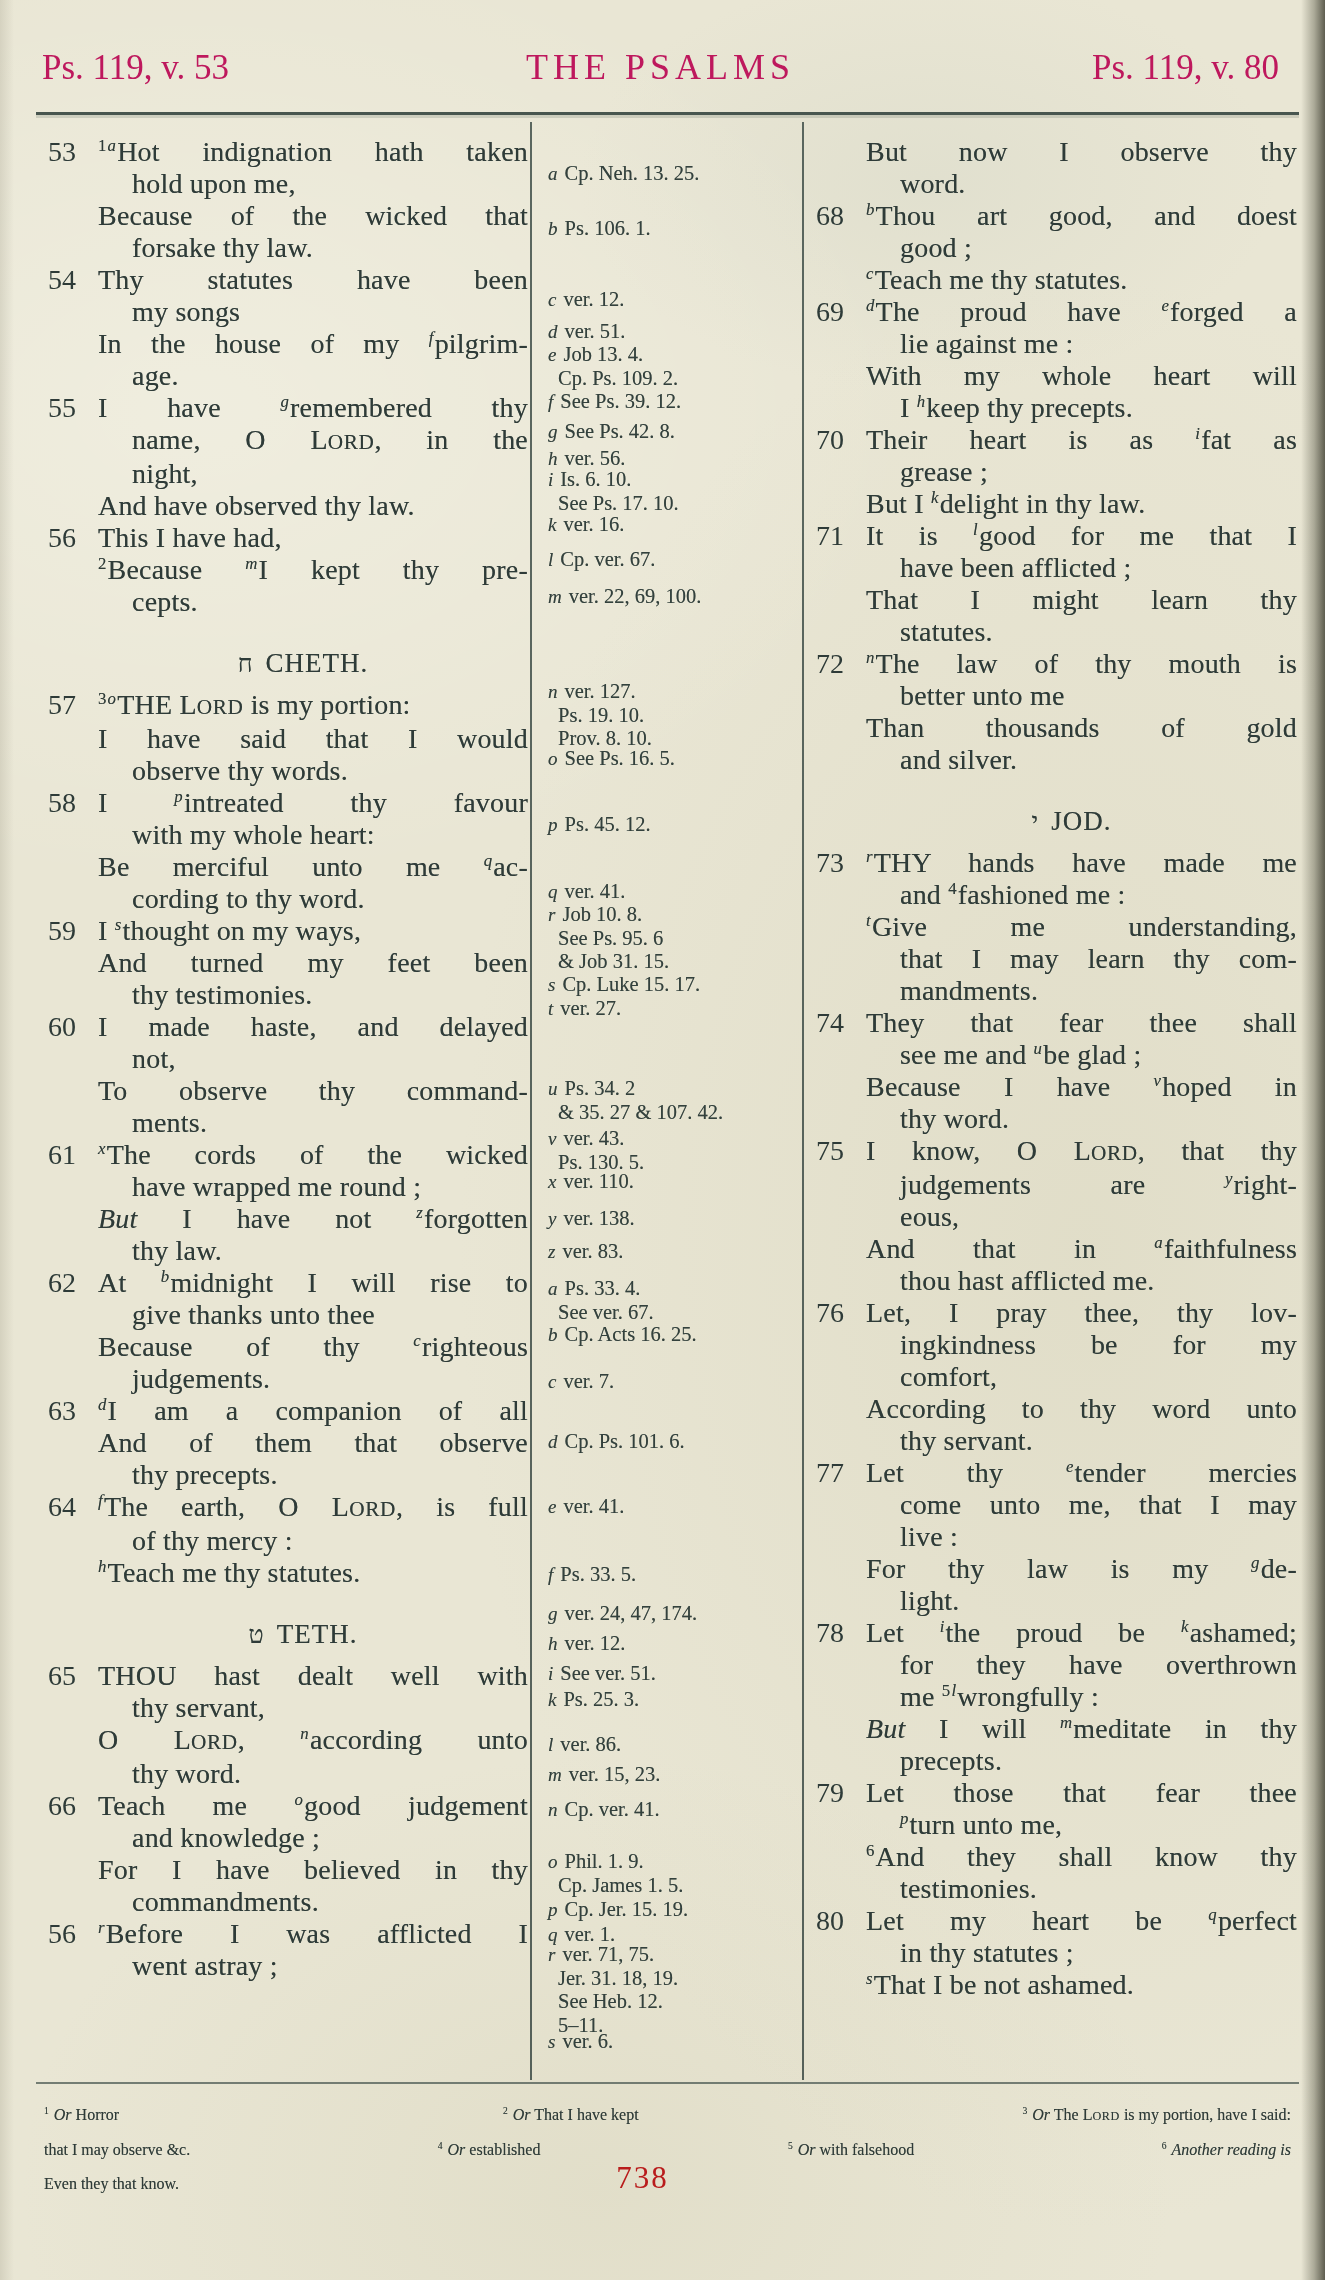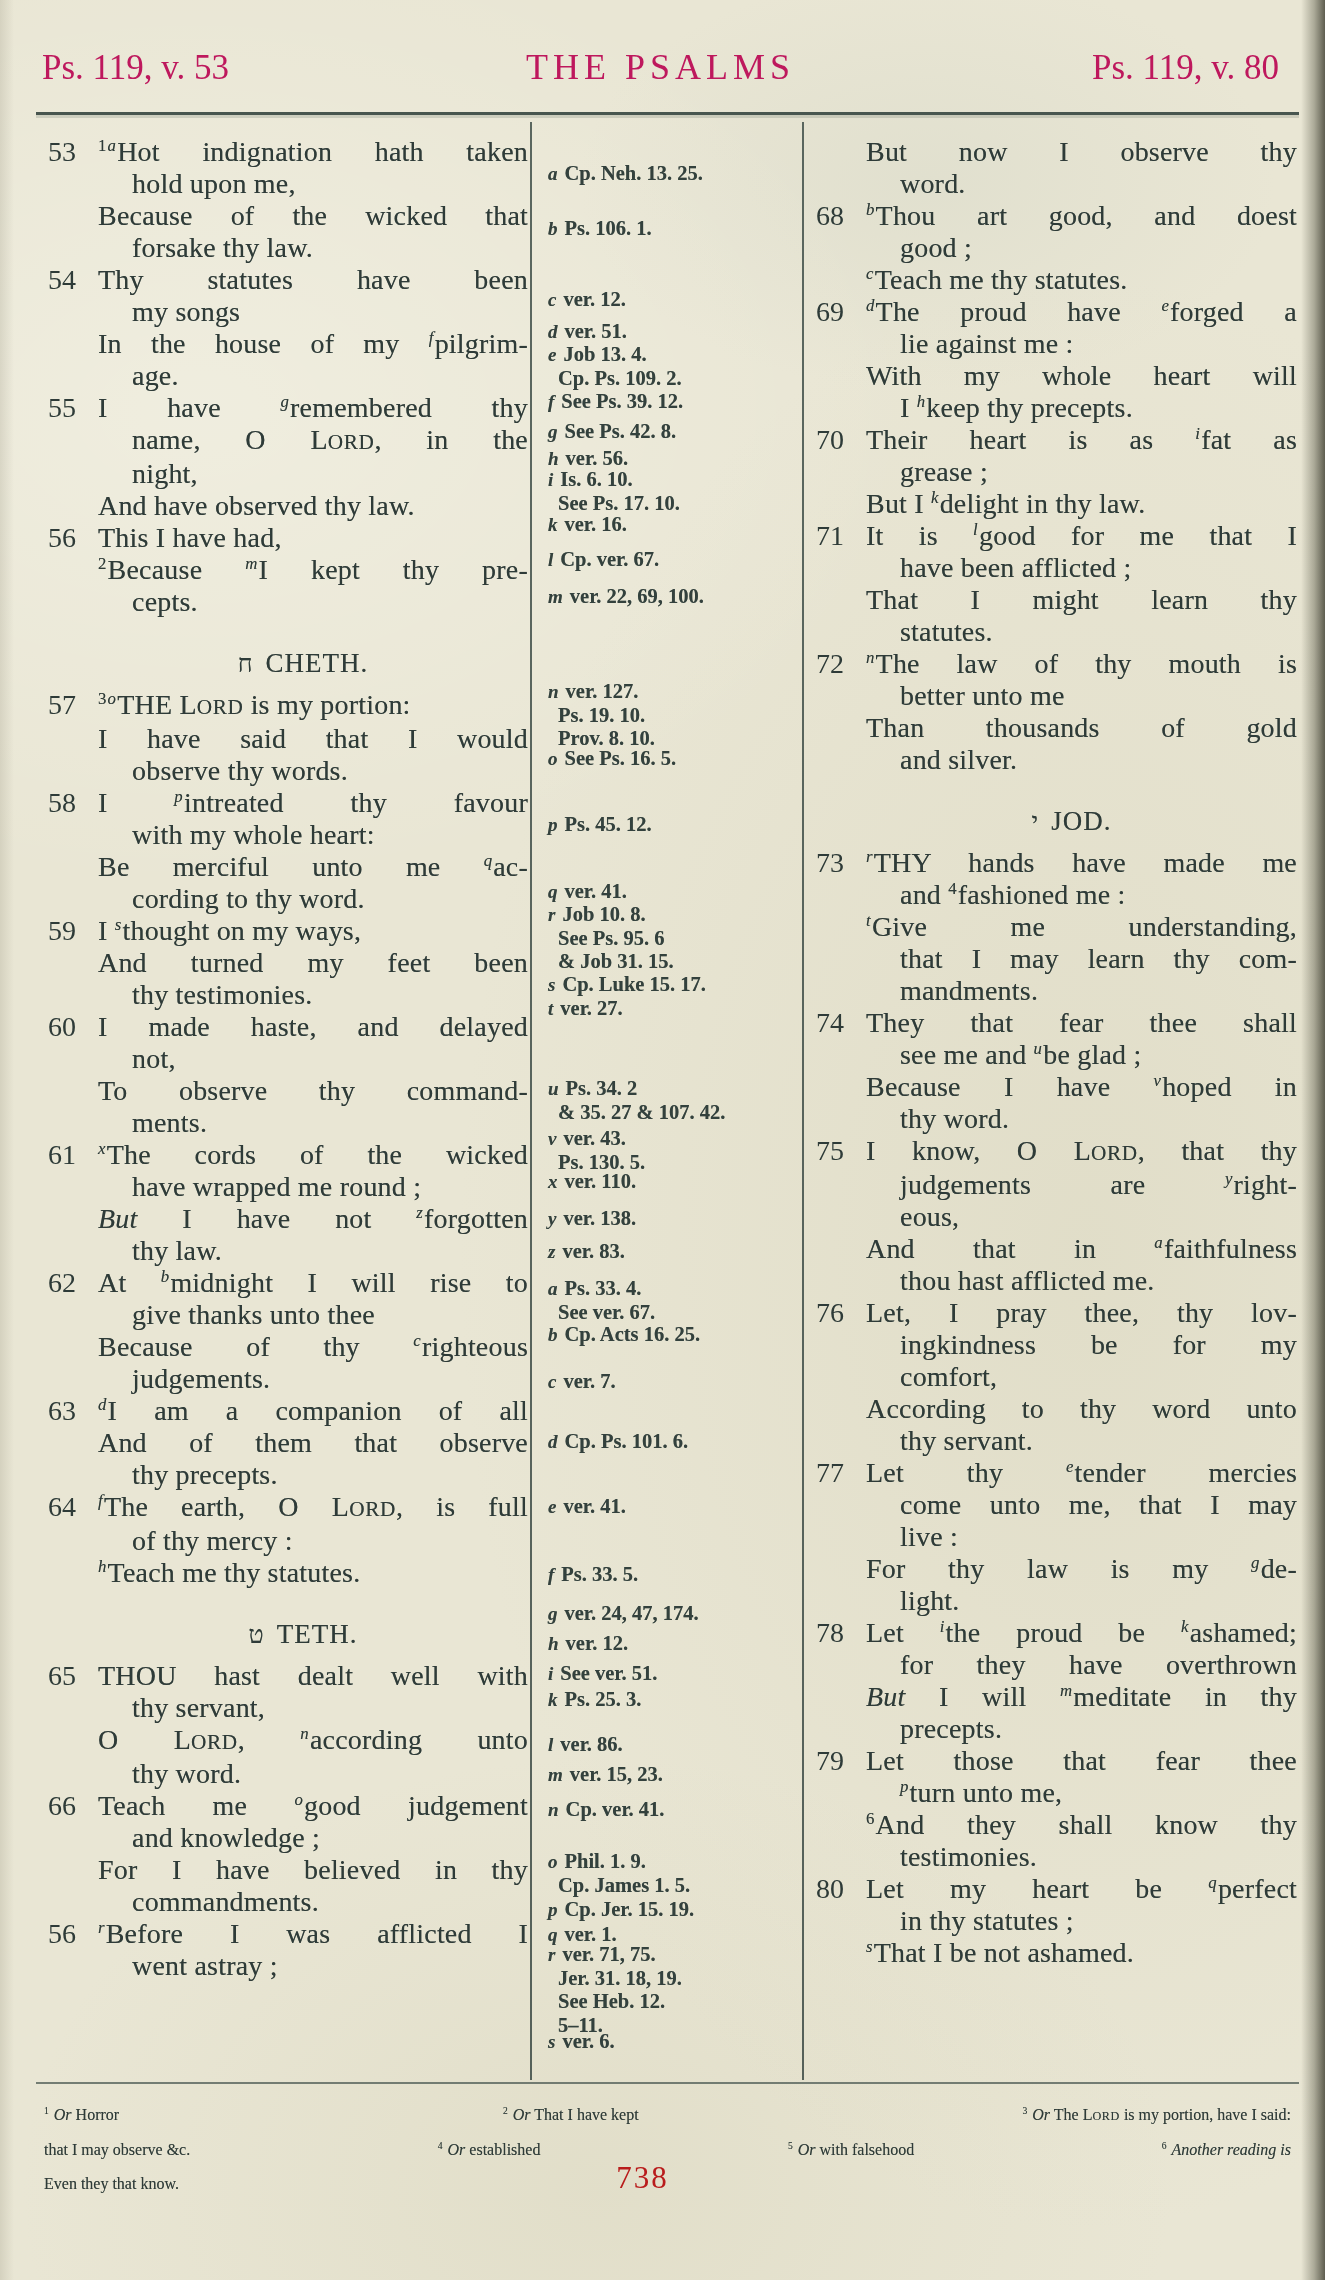--- a/index.html
+++ b/index.html
@@ -22,21 +22,21 @@
   .running-head{position:absolute;top:46px;left:42px;right:46px;display:flex;
     justify-content:space-between;align-items:baseline;font-size:35px;color:#be185d;}
   .running-head .title{letter-spacing:5px;font-size:36px;}
   .head-rule{position:absolute;top:112px;left:36px;right:26px;height:3px;background:#48564f;
     box-shadow:0 3px 0 rgba(72,86,79,0.18);}
 
   .cols{position:absolute;top:122px;left:36px;right:26px;height:1958px;display:flex;}
   .col-left{width:494px;padding-top:14px;box-sizing:border-box;}
   .col-right{flex:1;padding-top:14px;box-sizing:border-box;}
   .vrule{width:2px;background:linear-gradient(#41504a,#3c4a45);opacity:.85;}
-  .col-mid{width:270px;position:relative;box-sizing:border-box;font-weight:bold;}
+  .col-mid{width:270px;position:relative;box-sizing:border-box;}
 
   .verse{display:flex;}
   .vnum{flex:0 0 62px;box-sizing:border-box;padding-left:12px;font-size:28px;line-height:32px;}
   .vtext{flex:1;padding-right:2px;}
   .line{font-size:28px;line-height:32px;letter-spacing:0.2px;white-space:normal;
     text-shadow:0 0 0.5px rgba(46,59,56,0.55);}
   .line.fill{text-align:justify;text-align-last:justify;}
   .line.cont{padding-left:34px;}
   sup.sl{font-style:italic;font-size:0.60em;line-height:0;vertical-align:super;margin-right:1px;}
   sup.sn{font-size:0.60em;line-height:0;vertical-align:super;margin-right:1px;}
@@ -548,20 +548,21 @@
             <div class="line cont">light.</div>
           </div>
         </div>
       </div>
       <div class="verse">
         <div class="vnum">78</div>
         <div class="vtext">
           <div class="half">
             <div class="line fill">Let <sup class="sl">i</sup>the proud be <sup class="sl">k</sup>ashamed;</div>
             <div class="line cont fill">for they have overthrown</div>
+            <div class="line cont">me <sup class="sn">5</sup><sup class="sl">l</sup>wrongfully :</div>
           </div>
           <div class="half">
             <div class="line fill"><em>But</em> I will <sup class="sl">m</sup>meditate in thy</div>
             <div class="line cont">precepts.</div>
           </div>
         </div>
       </div>
       <div class="verse">
         <div class="vnum">79</div>
         <div class="vtext">

